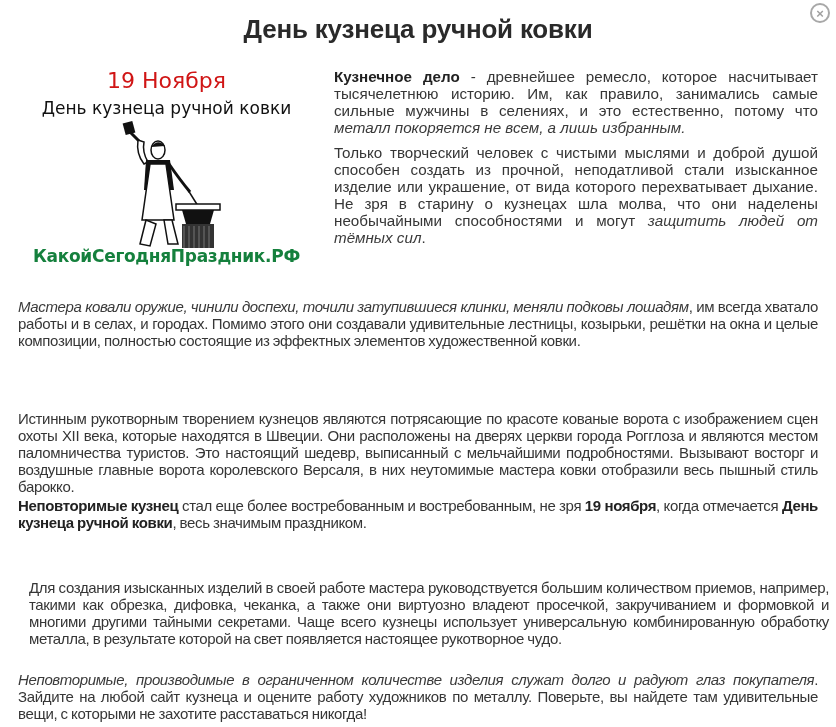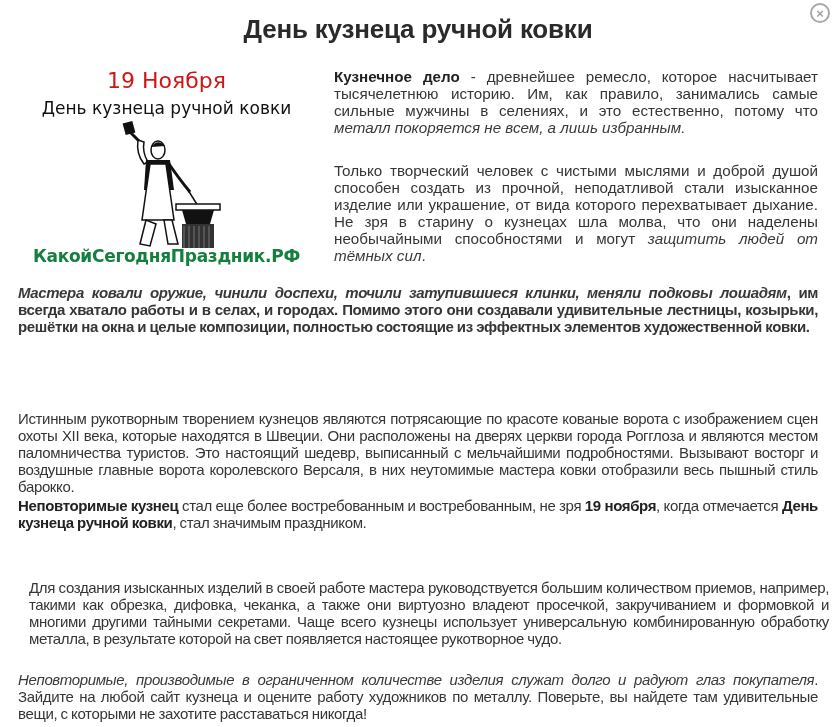--- a/index.html
+++ b/index.html
@@ -15,21 +15,21 @@
   .hero-date { position: absolute; top: 4px; left: 0; width: 305px; text-align: center;
                font-family: "DejaVu Sans", sans-serif; font-size: 22px; color: #d01515; }
   .hero-sub { position: absolute; top: 34px; left: 0; width: 305px; text-align: center;
               font-family: "DejaVu Sans", sans-serif; font-size: 17px; color: #111; }
   .hero-fig { position: absolute; top: 56px; left: 100px; width: 110px; height: 132px; }
   .hero-watermark { position: absolute; top: 182px; left: 0; width: 305px; text-align: center;
                     font-family: "DejaVu Sans", sans-serif; font-size: 17px; font-weight: bold;
                     color: #15803d; letter-spacing: -0.3px; }
   .right-col { position: absolute; top: 68px; left: 334px; width: 484px; }
   p { margin: 0; font-size: 15.2px; line-height: 17px; text-align: justify; color: #363636; }
-  .right-col p + p { margin-top: 26px; }
+  .right-col p + p { margin-top: 8px; }
   .full { position: absolute; left: 18px; width: 800px; }
   .full p { font-family: "Liberation Sans Narrow", "Liberation Sans", sans-serif; font-size: 15px;
             letter-spacing: -0.35px; word-spacing: -0.5px; }
   b { color: #222; }
   i { color: #3a3a3a; }
 </style>
 </head>
 <body>
 
 <div class="close-btn">×</div>
@@ -65,30 +65,30 @@
     <path d="M70 106 L70 128 M75 106 L75 128 M80 106 L80 128 M85 106 L85 128 M90 106 L90 128 M95 106 L95 128" stroke="#777" stroke-width="1"></path>
   </svg>
   <div class="hero-watermark">КакойСегодняПраздник.РФ</div>
 </div>
 
 <div class="right-col">
   <p><b>Кузнечное дело</b><span> - древнейшее ремесло, которое насчитывает тысячелетнюю историю. Им, как правило, занимались самые сильные мужчины в селениях, и это естественно, потому что </span><i>металл покоряется не всем, а лишь избранным</i><i>.</i></p>
   <p><span>Только творческий человек с чистыми мыслями и доброй душой способен создать из прочной, неподатливой стали изысканное изделие или украшение, от вида которого перехватывает дыхание. Не зря в старину о кузнецах шла молва, что они наделены необычайными способностями и могут </span><i>защитить людей от тёмных сил</i><span>.</span></p>
 </div>
 
-<div class="full" style="top:284px;font-weight:bold;">
+<div class="full" style="top:298px;">
   <p><i>Мастера ковали оружие, чинили доспехи, точили затупившиеся клинки, меняли подковы лошадям</i><span>, им всегда хватало работы и в селах, и городах. Помимо этого они создавали удивительные лестницы, козырьки, решётки на окна и целые композиции, полностью состоящие из эффектных элементов художественной ковки.</span></p>
 </div>
 
 <div class="full" style="top:410px;">
   <p><span>Истинным рукотворным творением кузнецов являются потрясающие по красоте кованые ворота с изображением сцен охоты XII века, которые находятся в Швеции. Они расположены на дверях церкви города Рогглоза и являются местом паломничества туристов. Это настоящий шедевр, выписанный с мельчайшими подробностями. Вызывают восторг и воздушные главные ворота королевского Версаля, в них неутомимые мастера ковки отобразили весь пышный стиль барокко.</span></p>
 </div>
 
 <div class="full" style="top:497px;">
-  <p><b>Неповторимые кузнец</b><span> стал еще более востребованным и востребованным, не зря </span><b>19 ноября</b><span>, когда отмечается </span><b>День кузнеца ручной ковки</b><span>, стал значимым праздником.</span></p>
+  <p><b>Неповторимые кузнец</b><span> стал еще более востребованным и востребованным, не зря </span><b>19 ноября</b><span>, когда отмечается </span><b>День кузнеца ручной ковки</b><span>, весь значимым праздником.</span></p>
 </div>
 
 <div class="full" style="top:579px;margin-left:11px;">
   <p><span>Для создания изысканных изделий в своей работе мастера руководствуется большим количеством приемов, например, такими как обрезка, дифовка, чеканка, а также они виртуозно владеют просечкой, закручиванием и формовкой и многими другими тайными секретами. Чаще всего кузнецы использует универсальную комбинированную обработку металла, в результате которой на свет появляется настоящее рукотворное чудо.</span></p>
 </div>
 
 <div class="full" style="top:671px;">
   <p><i>Неповторимые, производимые в ограниченном количестве изделия служат долго и радуют глаз покупателя</i><span>. Зайдите на любой сайт кузнеца и оцените работу художников по металлу. Поверьте, вы найдете там удивительные вещи, с которыми не захотите расставаться никогда!</span></p>
 </div>
 

